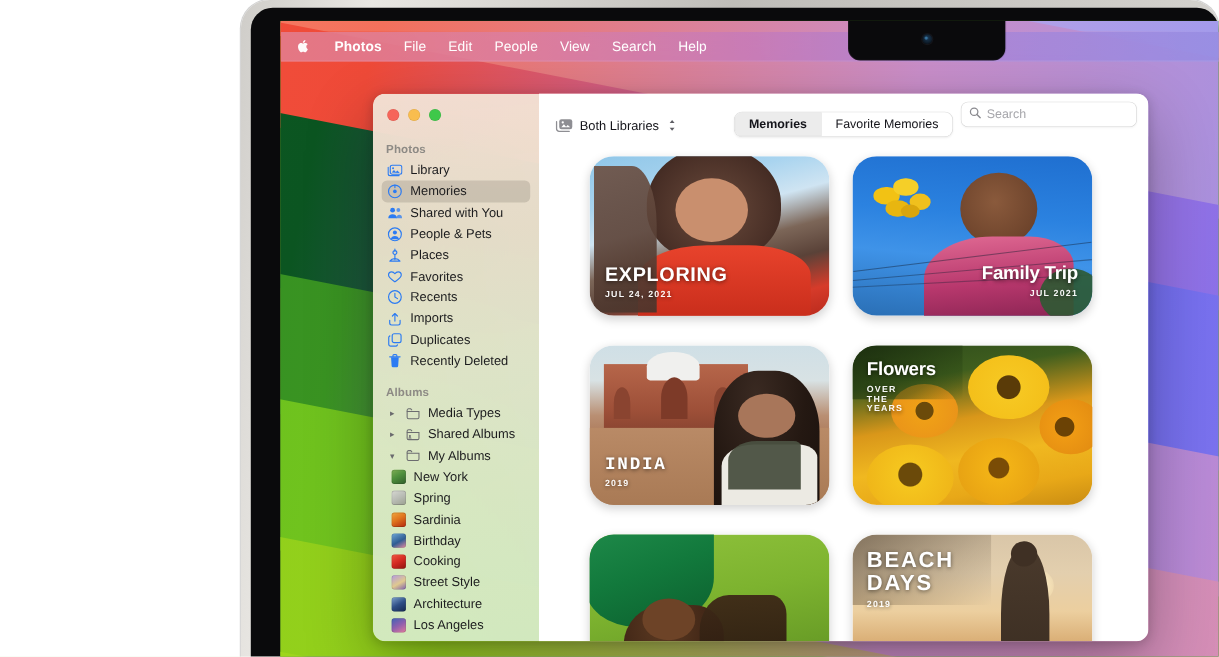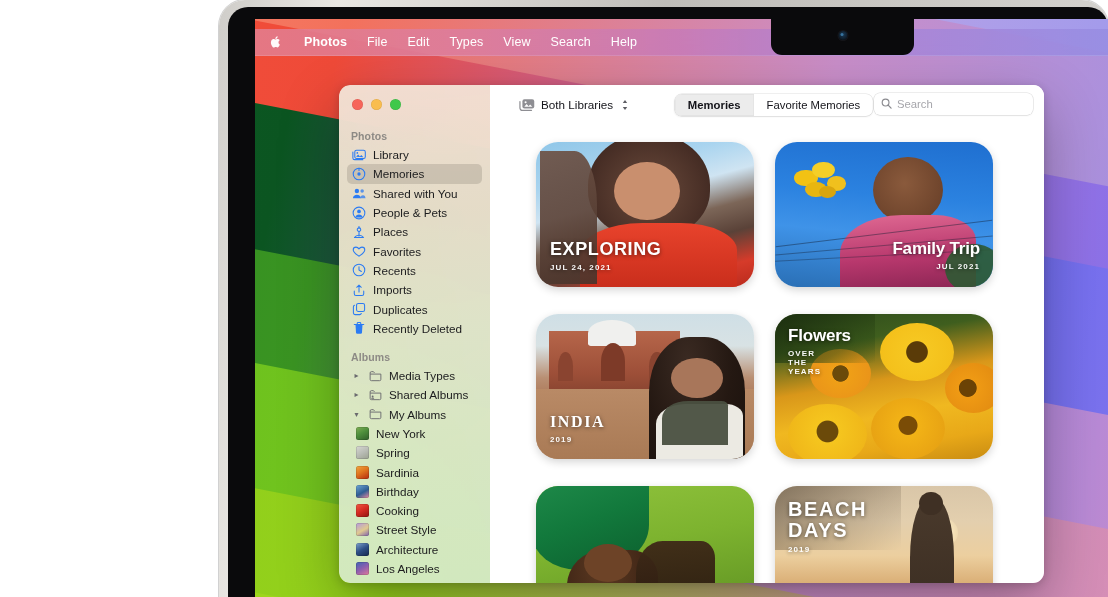--- a/index.html
+++ b/index.html
@@ -105,22 +105,22 @@
   .sb-ico{ width:14px; height:14px; flex:0 0 14px; display:flex; align-items:center; justify-content:center; }
   .sb-ico svg{ display:block; }
   .disc{ width:9px; flex:0 0 9px; display:flex; align-items:center; justify-content:center;
          color:#6a6a6e; font-size:8px; }
   .thumb{ width:13px; height:13px; flex:0 0 13px; border-radius:2.5px; overflow:hidden; box-shadow:inset 0 0 0 .5px rgba(0,0,0,.22); }
   .album-indent{ padding-left:9px; }
 
   
   .content{ flex:1; background:#ffffff; position:relative; overflow:hidden; }
   .toolbar{
-    height:39px; display:flex; align-items:center; padding:0 11px 0 12px; gap:0;
-    background:rgba(255,255,255,.92); position:relative;margin-left:14px;
+    height:39px; display:flex; align-items:flex-end; padding:0 11px 0 12px; gap:0;
+    background:rgba(255,255,255,.92); position:relative;
   }
   .lib-btn{
     display:flex; align-items:center; gap:6px; font-size:11.7px; color:#14141a;
     padding:3px 5px 3px 3px; border-radius:6px; white-space:nowrap;
   }
   .lib-ico{ width:16px;height:14px; }
   .chev{ display:flex; flex-direction:column; line-height:5px; font-size:7px; color:#5d5d63; margin-left:2px; }
 
   .seg{
     position:absolute; left:50%; transform:translateX(-50%);
@@ -155,21 +155,21 @@
   .cap{ position:absolute; z-index:5; text-shadow:0 1px 4px rgba(0,0,0,.55); color:#fff; }
   .cap.bl{ left:14px; bottom:15px; }
   .cap.br{ right:13px; bottom:16px; text-align:right; }
   .cap.tl{ left:13px; top:13px; }
   .cap-t{ line-height:1.05; }
   .cap-s{ margin-top:4px; letter-spacing:1.1px; font-size:8px; font-weight:700; opacity:.96; }
 
   .t-cond{ font-family:"Liberation Sans Narrow","Liberation Sans",sans-serif;
            font-weight:700; font-size:18px; letter-spacing:.6px; }
   .t-round{ font-weight:700; font-size:17px; letter-spacing:-.2px; }
-  .t-serif{ font-family:Liberation Serif, serif; font-weight:700;
+  .t-serif{ font-family:Liberation Mono, monospace; font-weight:700;
             font-size:16px; letter-spacing:1.6px; }
   .t-wide{ font-weight:700; font-size:20px; letter-spacing:1.6px; }
 </style>
 </head>
 <body>
 
 <div id="stage">
 
   <div class="laptop-shell"></div>
   <div class="laptop-bezel"></div>
@@ -192,21 +192,21 @@
 
   <div class="menubar">
     <div class="mb-apple">
       <svg width="12" height="14" viewBox="0 0 14 17" fill="#ffffff">
           <path d="M11.2 9c0-1.7 1.4-2.5 1.5-2.6-0.8-1.2-2.1-1.3-2.5-1.4-1.1-0.1-2.1 0.6-2.6 0.6-0.5 0-1.3-0.6-2.2-0.6-1.1 0-2.2 0.7-2.8 1.7-1.2 2.1-0.3 5.2 0.9 6.9 0.6 0.8 1.2 1.8 2.1 1.7 0.9 0 1.2-0.6 2.2-0.6 1 0 1.3 0.6 2.2 0.5 0.9 0 1.5-0.8 2-1.7 0.6-1 0.9-1.9 0.9-2-0.1 0-1.7-0.7-1.7-2.5zM9.5 3.8c0.5-0.6 0.8-1.4 0.7-2.2-0.7 0-1.6 0.5-2.1 1.1-0.4 0.5-0.8 1.3-0.7 2.1 0.8 0.1 1.6-0.4 2.1-1z"></path>
         </svg>
     </div>
     <div class="mb-item bold">Photos</div>
     <div class="mb-item">File</div>
     <div class="mb-item">Edit</div>
-    <div class="mb-item">Types</div>
+    <div class="mb-item">People</div>
     <div class="mb-item">View</div>
     <div class="mb-item">Search</div>
     <div class="mb-item">Help</div>
   </div>
 
   <div class="notch">
     <div class="notch-cam"></div>
   </div>
 
   <div class="win">

